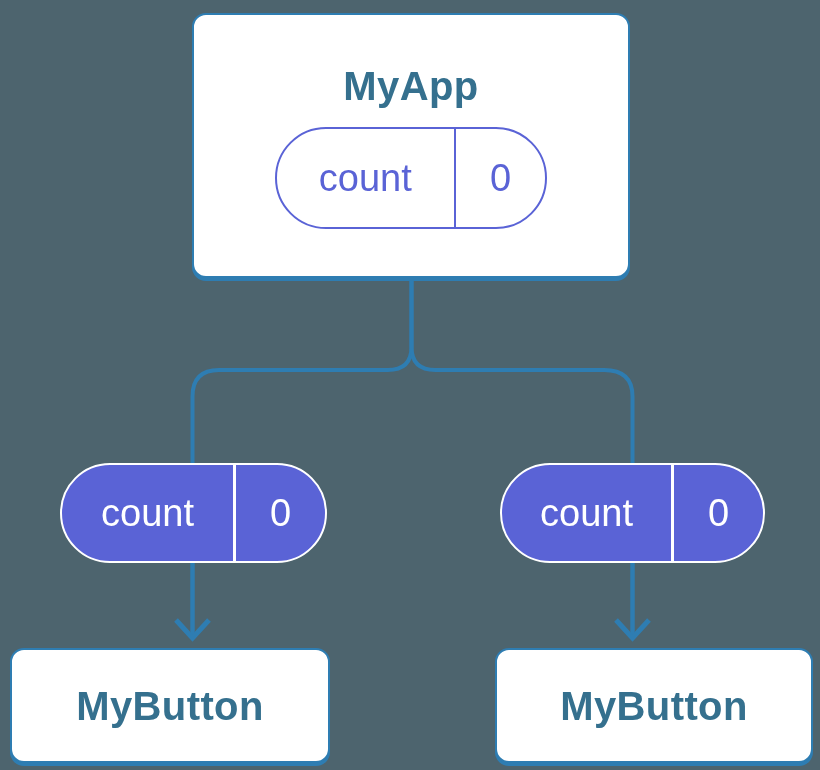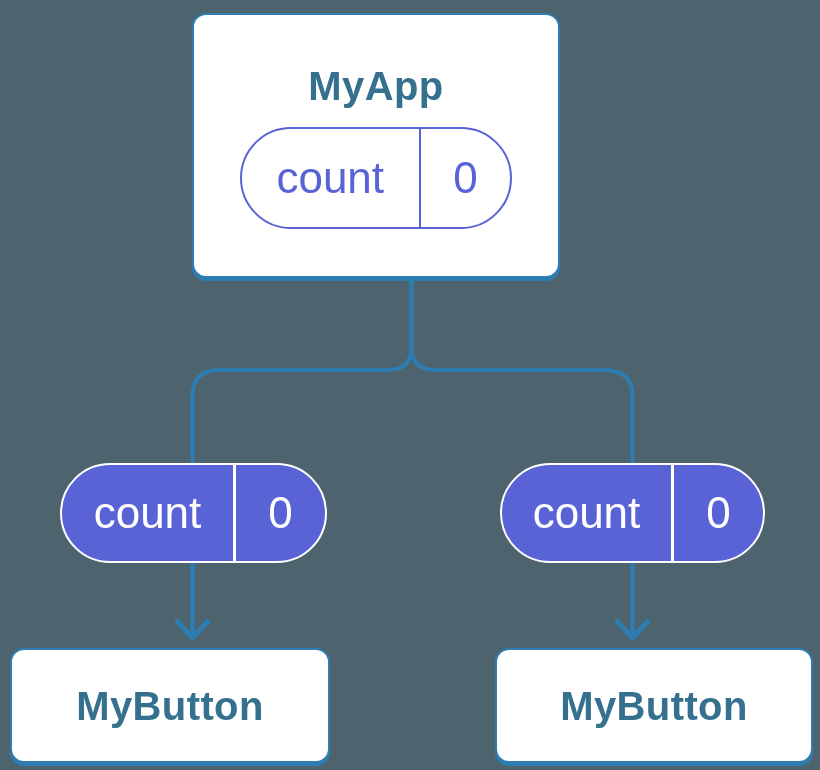--- a/index.html
+++ b/index.html
@@ -53,32 +53,32 @@
   }
   .node-title {
     color: var(--node_text);
     font-size: 40px;
     font-weight: 600;
     letter-spacing: 0.4px;
     line-height: 1.2;
   }
   .node-root {
     left: 192px; top: 13px;
-    width: 368px; height: 265px;
+    width: 438px; height: 265px;
     gap: 17px;
   }
   .node-leaf-left  { left: 10px;  top: 648px; width: 320px; height: 115px; }
   .node-leaf-right { left: 495px; top: 648px; width: 318px; height: 115px; }
 
   .pill {
     display: flex;
     align-items: stretch;
     overflow: hidden;
     z-index: 2;
-    font-size: 44px;
+    font-size: 38px;
   }
   .pill-outline {
     width: 272px; height: 102px;
     border: 2px solid var(--indigo);
     border-radius: 51px;
     background: var(--node_fill);
     color: var(--indigo);
   }
   .pill-outline .pill-divider { width: 2.5px; background: var(--indigo); }
   .pill-filled {

